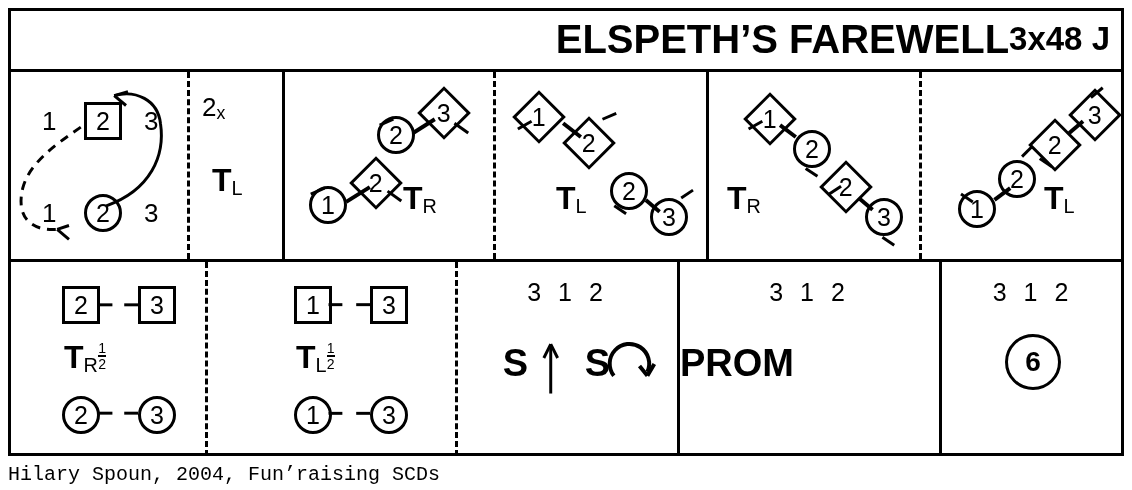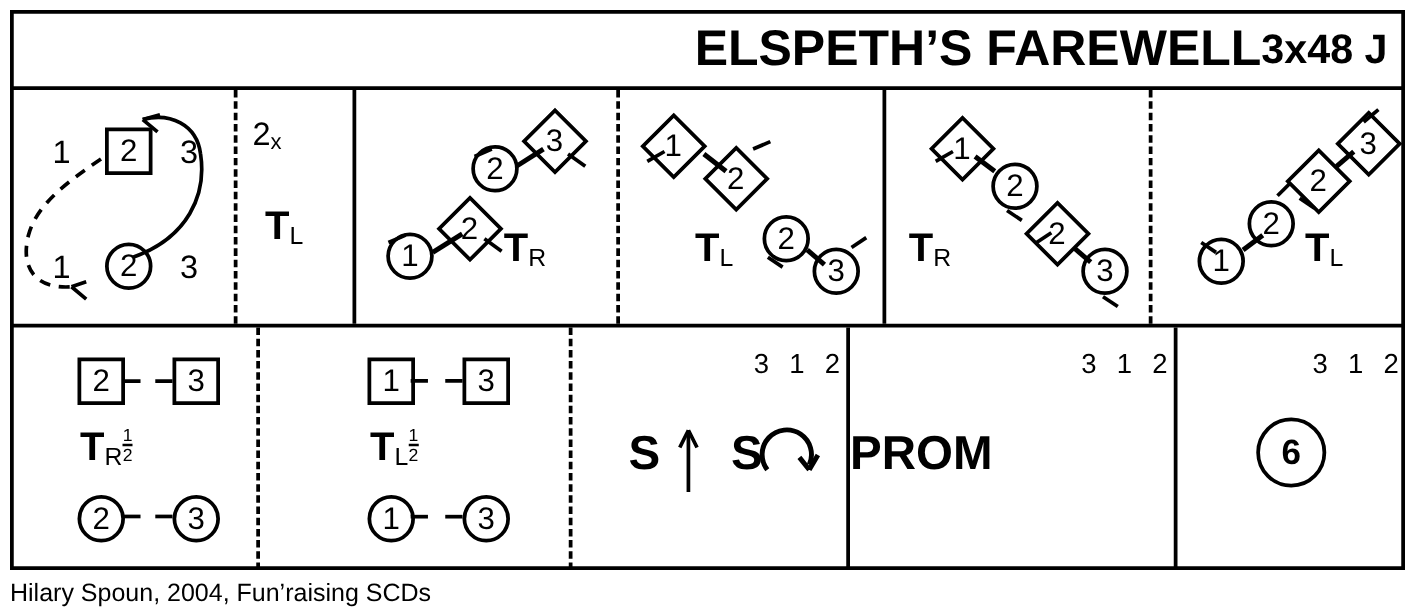--- a/index.html
+++ b/index.html
@@ -126,22 +126,22 @@
     vertical-align: baseline;
     position: relative;
     top: 0.18em;
   }
 
   .order {
     position: absolute;
     top: 18px;
     left: 0;
     width: 100%;
-    text-align: right;
-    font-size: 22px;
+    text-align: center;
+    font-size: 25px;
     letter-spacing: 5px;
     line-height: 1;
   }
 
   .bigword {
     position: absolute;
     left: 0;
     width: 100%;
     text-align: left;
     font-size: 38px;
@@ -204,20 +204,21 @@
     position: absolute;
     left: 8px;
     top: 462px;
     width: 1116px;
     height: 26px;
     display: flex;
     align-items: center;
     justify-content: space-between;
     font-size: 20px;
     line-height: 1;
+    font-family: Liberation Mono, monospace;
   }
 </style>
 </head>
 <body>
 
 <div id="crib">
 
   <div class="frame"></div>
 
   <div class="titlebar">

